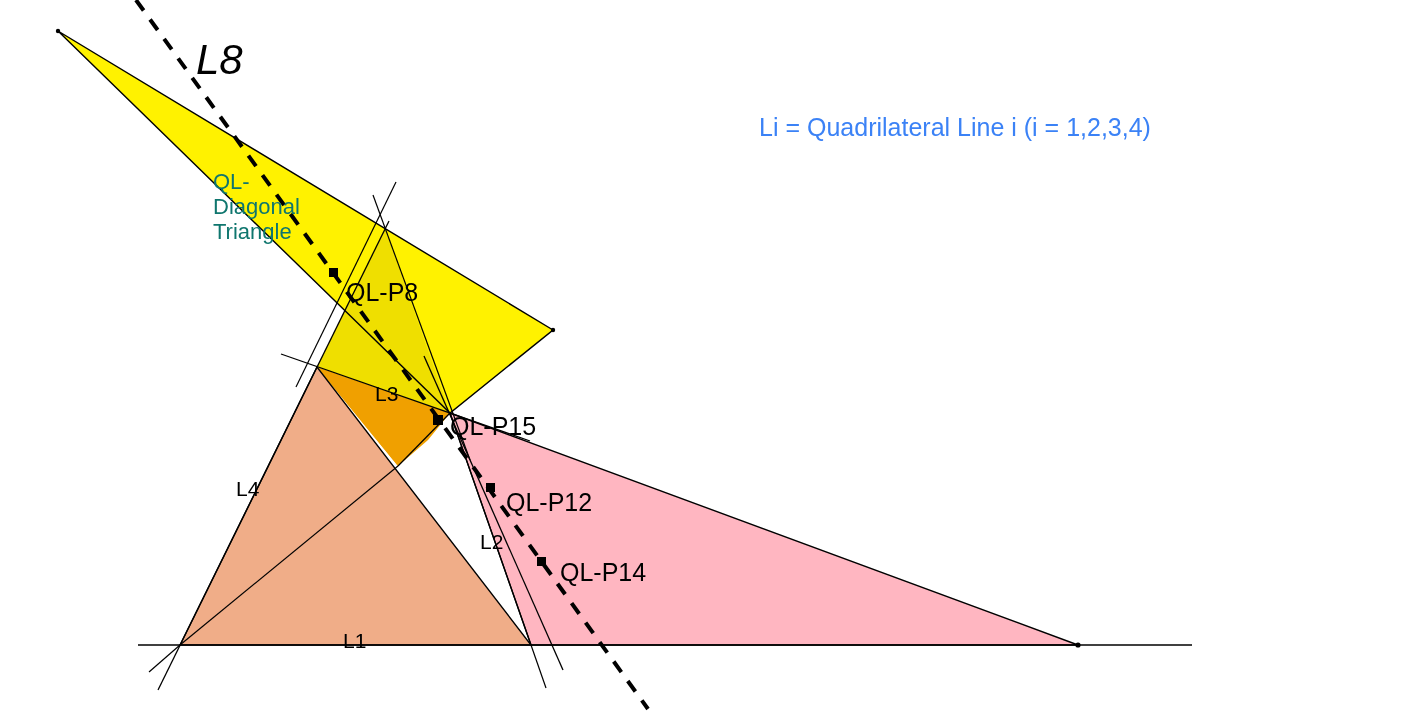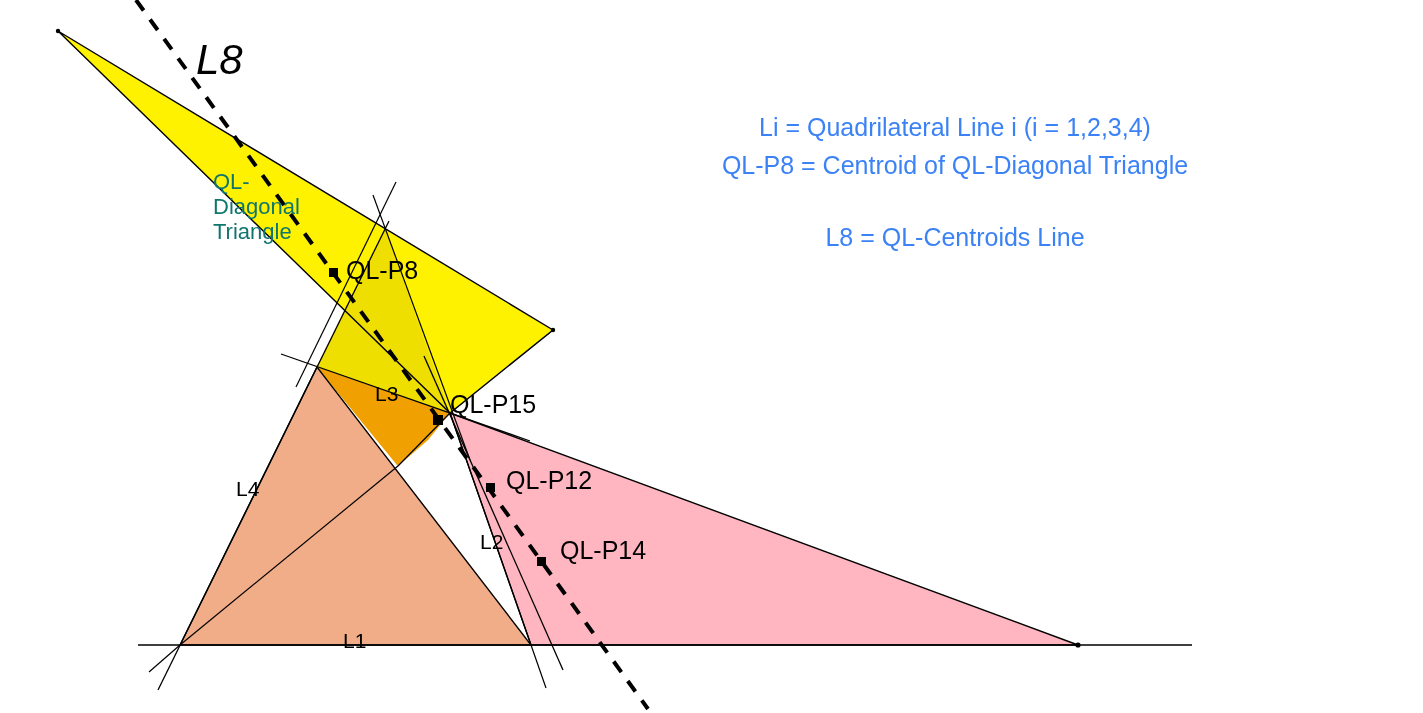--- a/index.html
+++ b/index.html
@@ -24,21 +24,21 @@
   }
   .legend .ln{display:block;}
   .legend .gap{display:block;height:34px;}
 
   .lbl{
     position:absolute;
     font-family:"Liberation Sans",sans-serif;
     color:#000000;
     white-space:nowrap;
   }
-  .lbl-pt{font-size:25px;}
+  .lbl-pt{font-size:25px;margin-top:22px;}
   .lbl-line{font-size:21px;}
   .lbl-l8{
     font-size:42px;
     font-style:italic;
     font-weight:normal;
   }
   .lbl-dt{
     font-size:22px;
     color:#0f766e;
     line-height:1.13;
@@ -126,18 +126,16 @@
   <div class="lbl lbl-line" style="left:375px;top:382px;">L3</div>
 
   <div class="lbl lbl-line" style="left:236px;top:477px;">L4</div>
 
   <div class="lbl lbl-line" style="left:480px;top:530px;">L2</div>
 
   <div class="lbl lbl-line" style="left:343px;top:629px;">L1</div>
 
   <div class="legend">
     <span class="ln">Li = Quadrilateral Line i (i = 1,2,3,4)</span>
-    <span class="ln">QL-P8 = Centroid of QL-Diagonal Triangle</span>
     <span class="gap"></span>
-    <span class="ln">L8 = QL-Centroids Line</span>
   </div>
 
 </div>
 
 </body></html>

